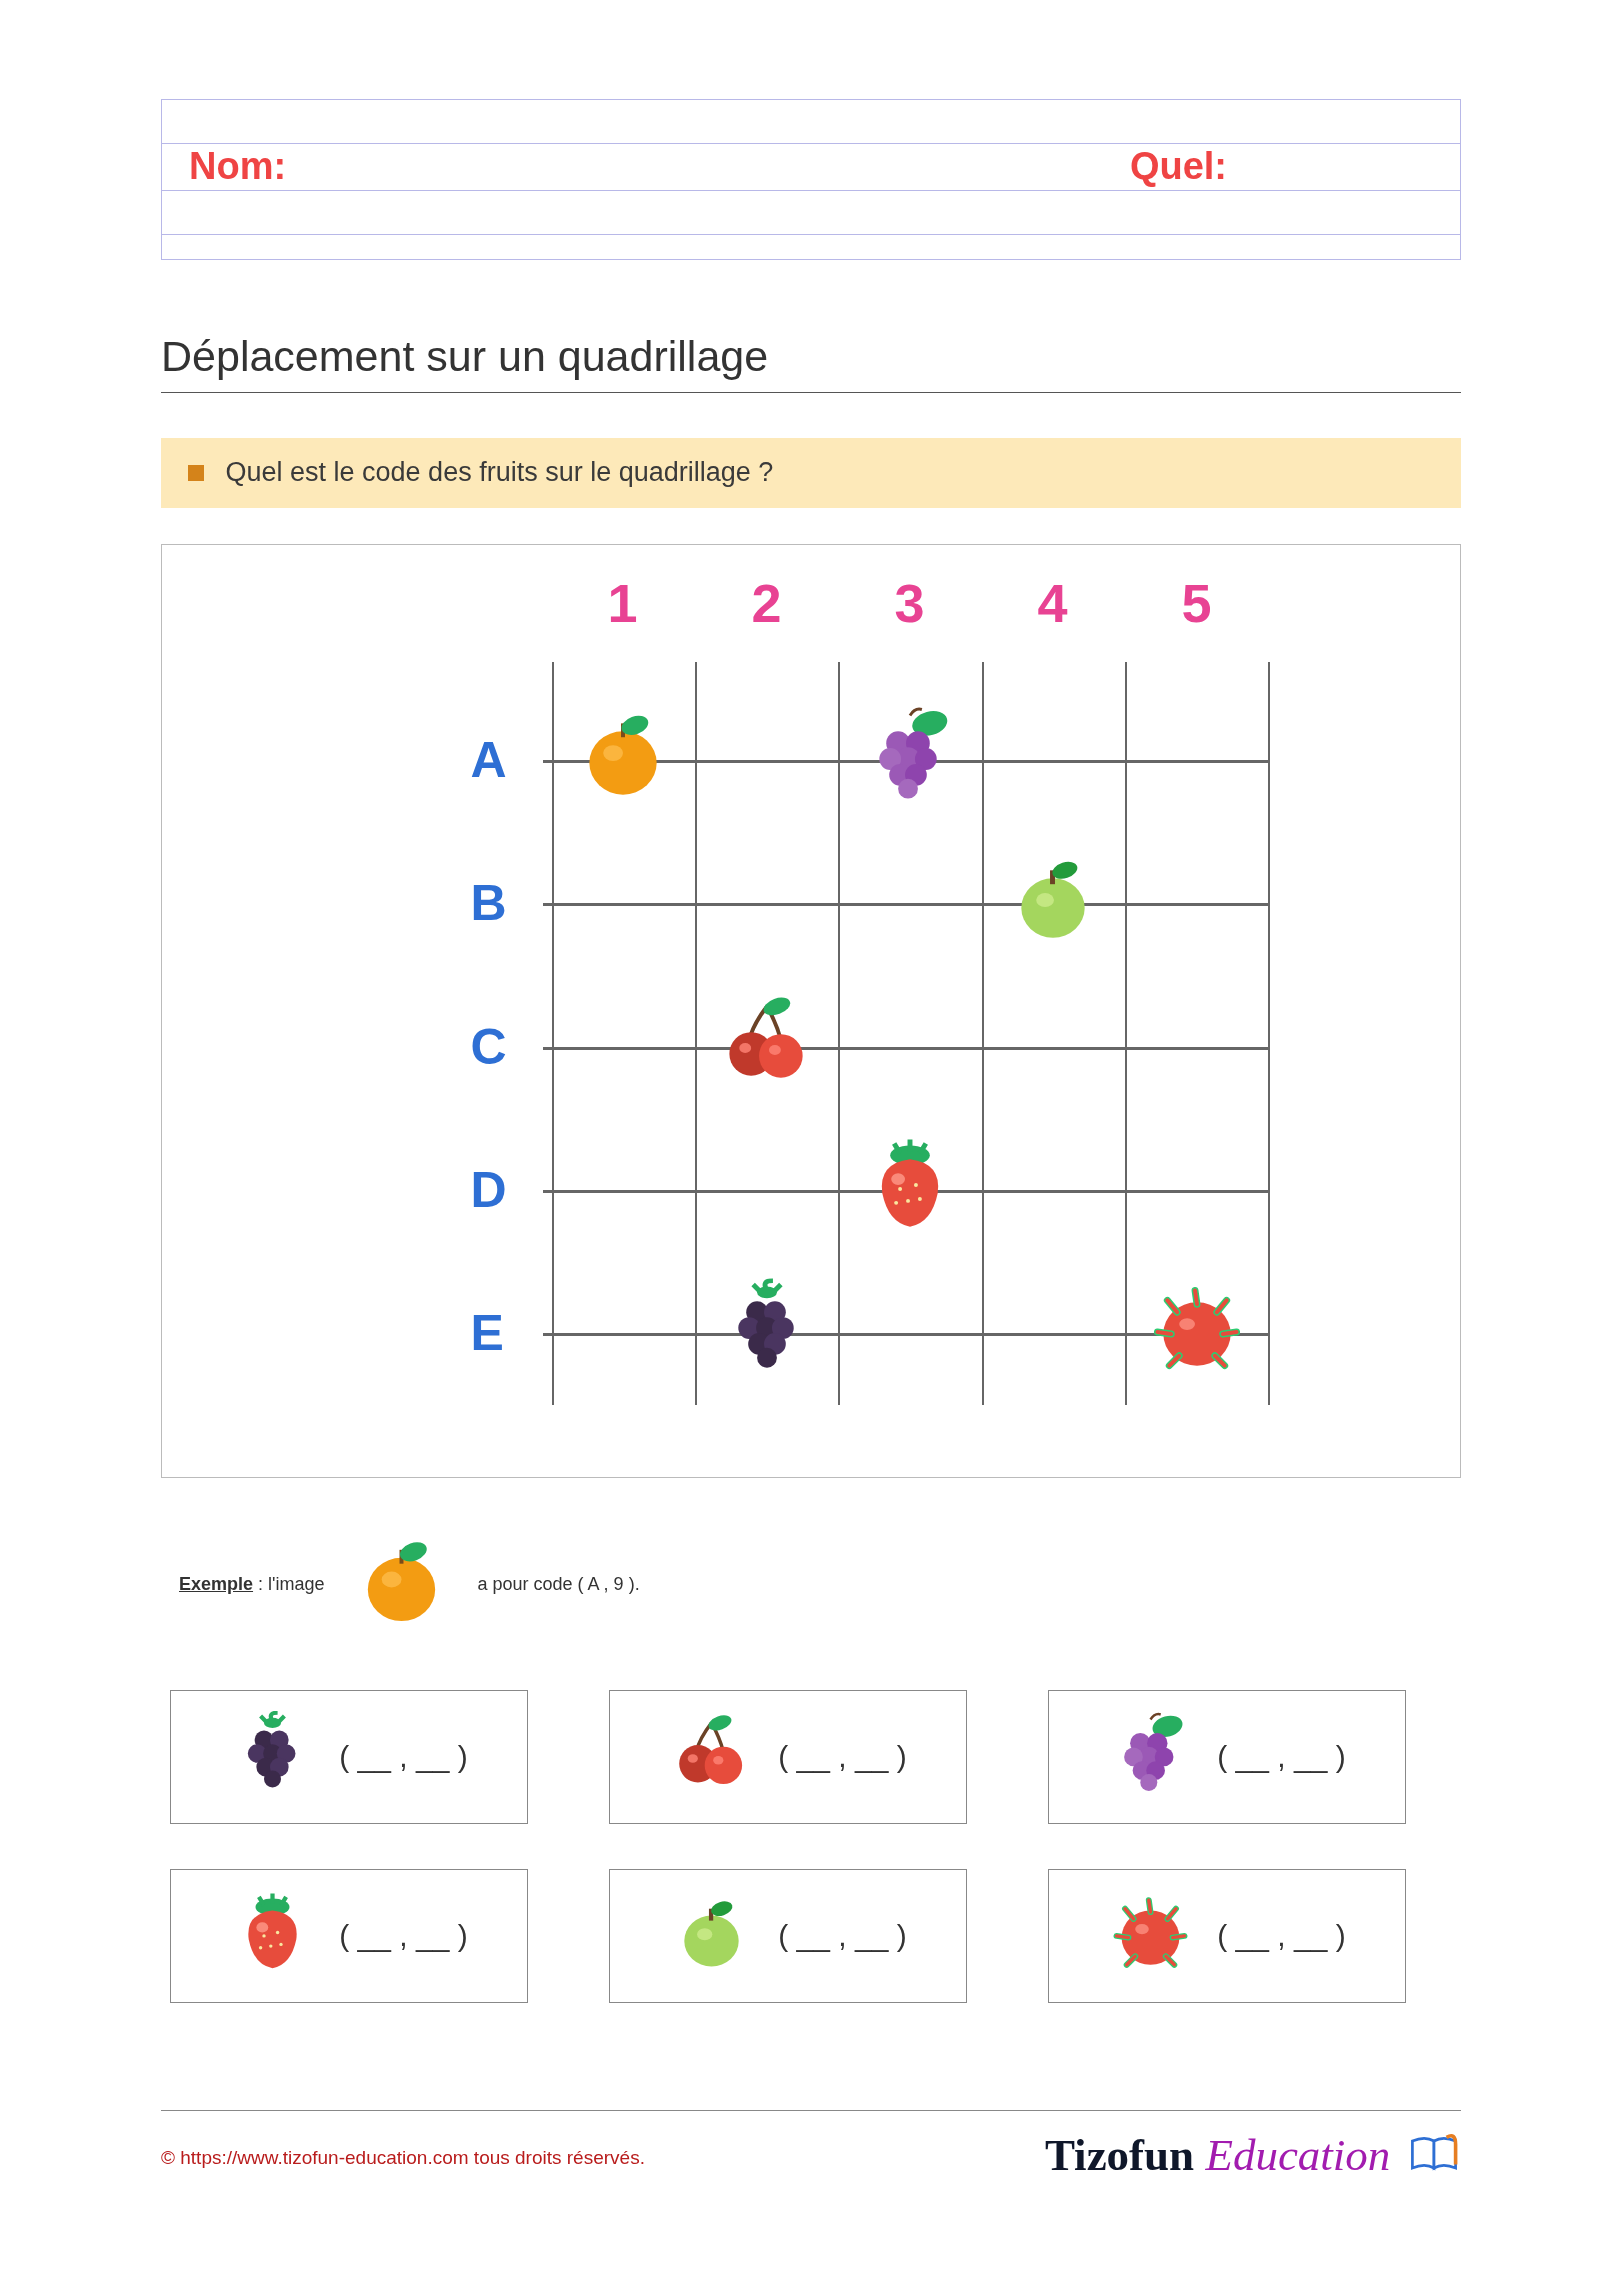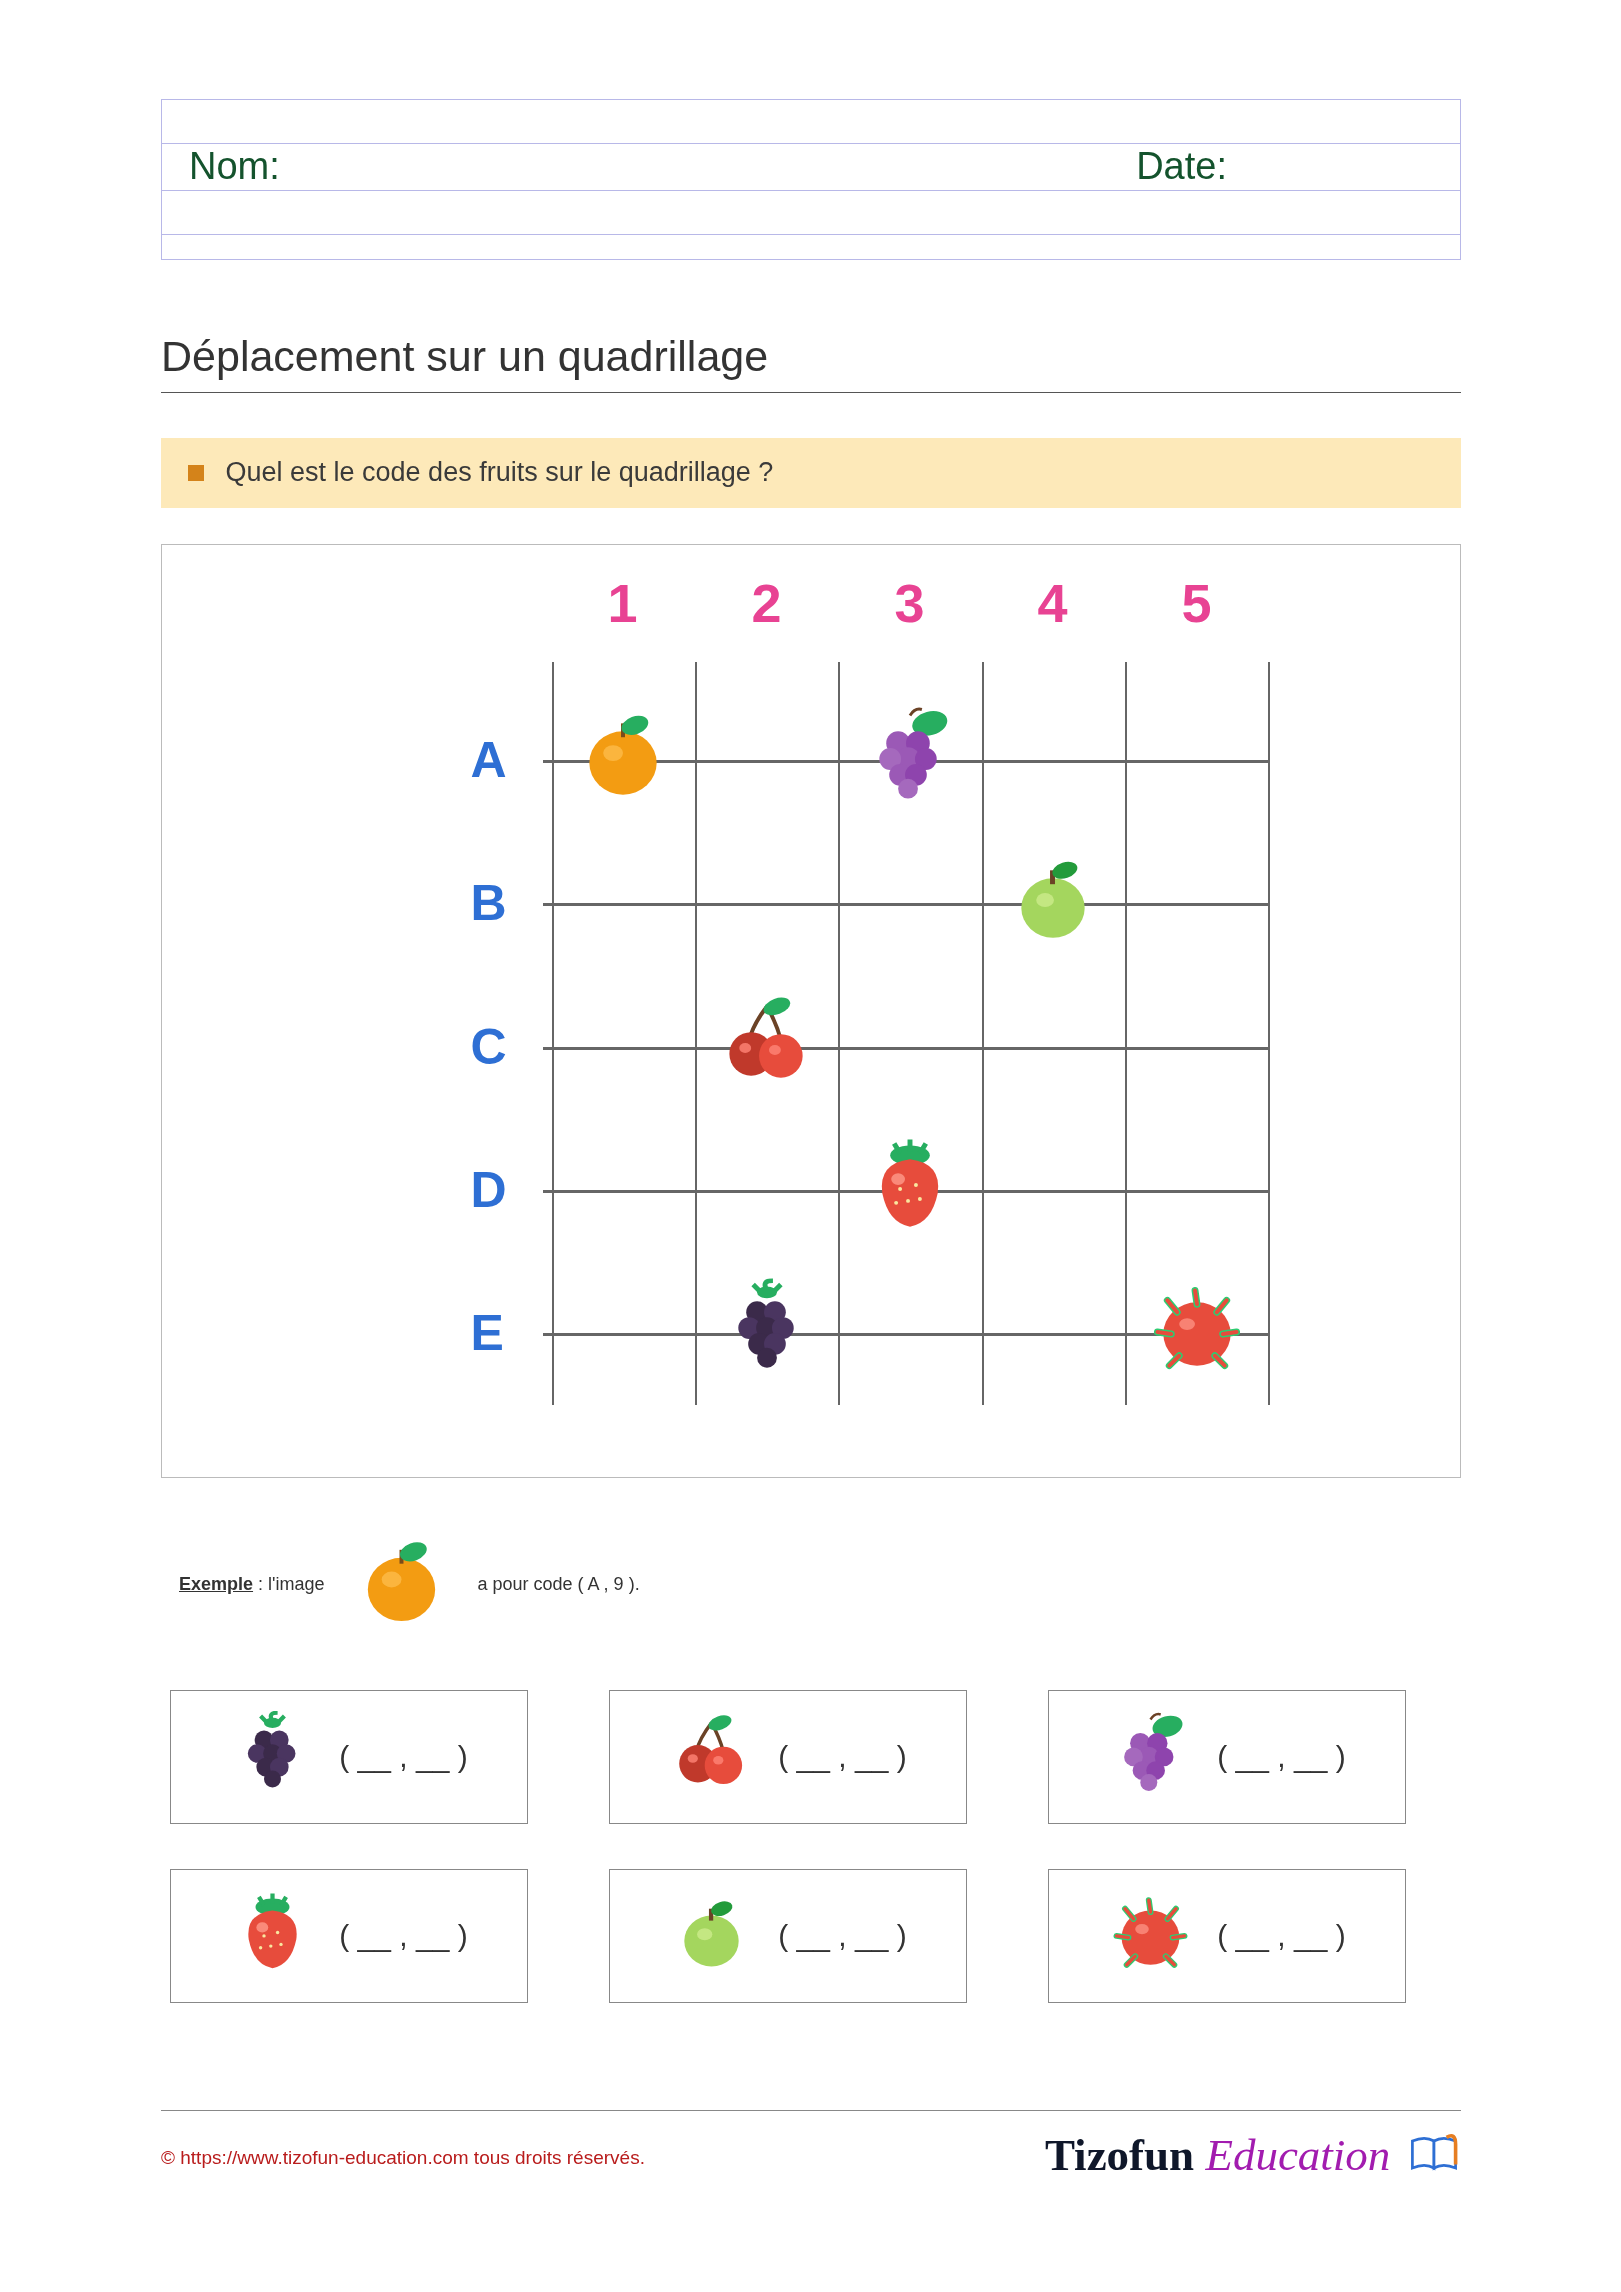--- a/index.html
+++ b/index.html
@@ -13,21 +13,21 @@
   .header-box {
     border: 0.9px solid #b8b8e8;
     height: 161px;
     position: relative;
     margin-bottom: 72px;
   }
   .header-box .line { position:absolute; left:0; right:0; height:0.9px; background:#b8b8e8; }
   .header-box .l1 { top:43px; }
   .header-box .l2 { top:90px; }
   .header-box .l3 { top:134px; }
-  .header-label { position:absolute; top:45px; font-size:38px; color:#14532d; }
+  .header-label { position:absolute; top:45px; font-size:38px; color:#ef4444;font-weight:bold; }
   .nom { left:27px; }
   .date { right:233px; }
   .section-title { font-size:43px; color:#333; padding-bottom:10.7px; border-bottom:1.8px solid #555; margin-bottom:45px; }
   .question-bar {
     display:flex; align-items:center; gap:21.5px;
     background:#fde9b9; padding:19.7px 27px; font-size:27px; color:#3a3a3a;
     margin-bottom:36px;
     text-align:right;
   }
   .bullet { width:16px; height:16px; background:#d4831a; flex:0 0 auto; }
@@ -123,21 +123,21 @@
       <ellipse cx="40" cy="46" rx="8" ry="6" fill="#ff9a8a" opacity="0.7"></ellipse>
     </g>
   </defs>
 </svg>
 
 <div class="header-box">
   <div class="line l1"></div>
     <div class="line l2"></div>
     <div class="line l3"></div>
   <span class="header-label nom">Nom:</span>
-  <span class="header-label date">Date:</span>
+  <span class="header-label date">Quel:</span>
 </div>
 
 <div class="section-title">Déplacement sur un quadrillage</div>
 
 <div class="question-bar">
   <span class="bullet"></span>
   <span>Quel est le code des fruits sur le quadrillage ?</span>
 </div>
 
 <div class="grid-frame">

